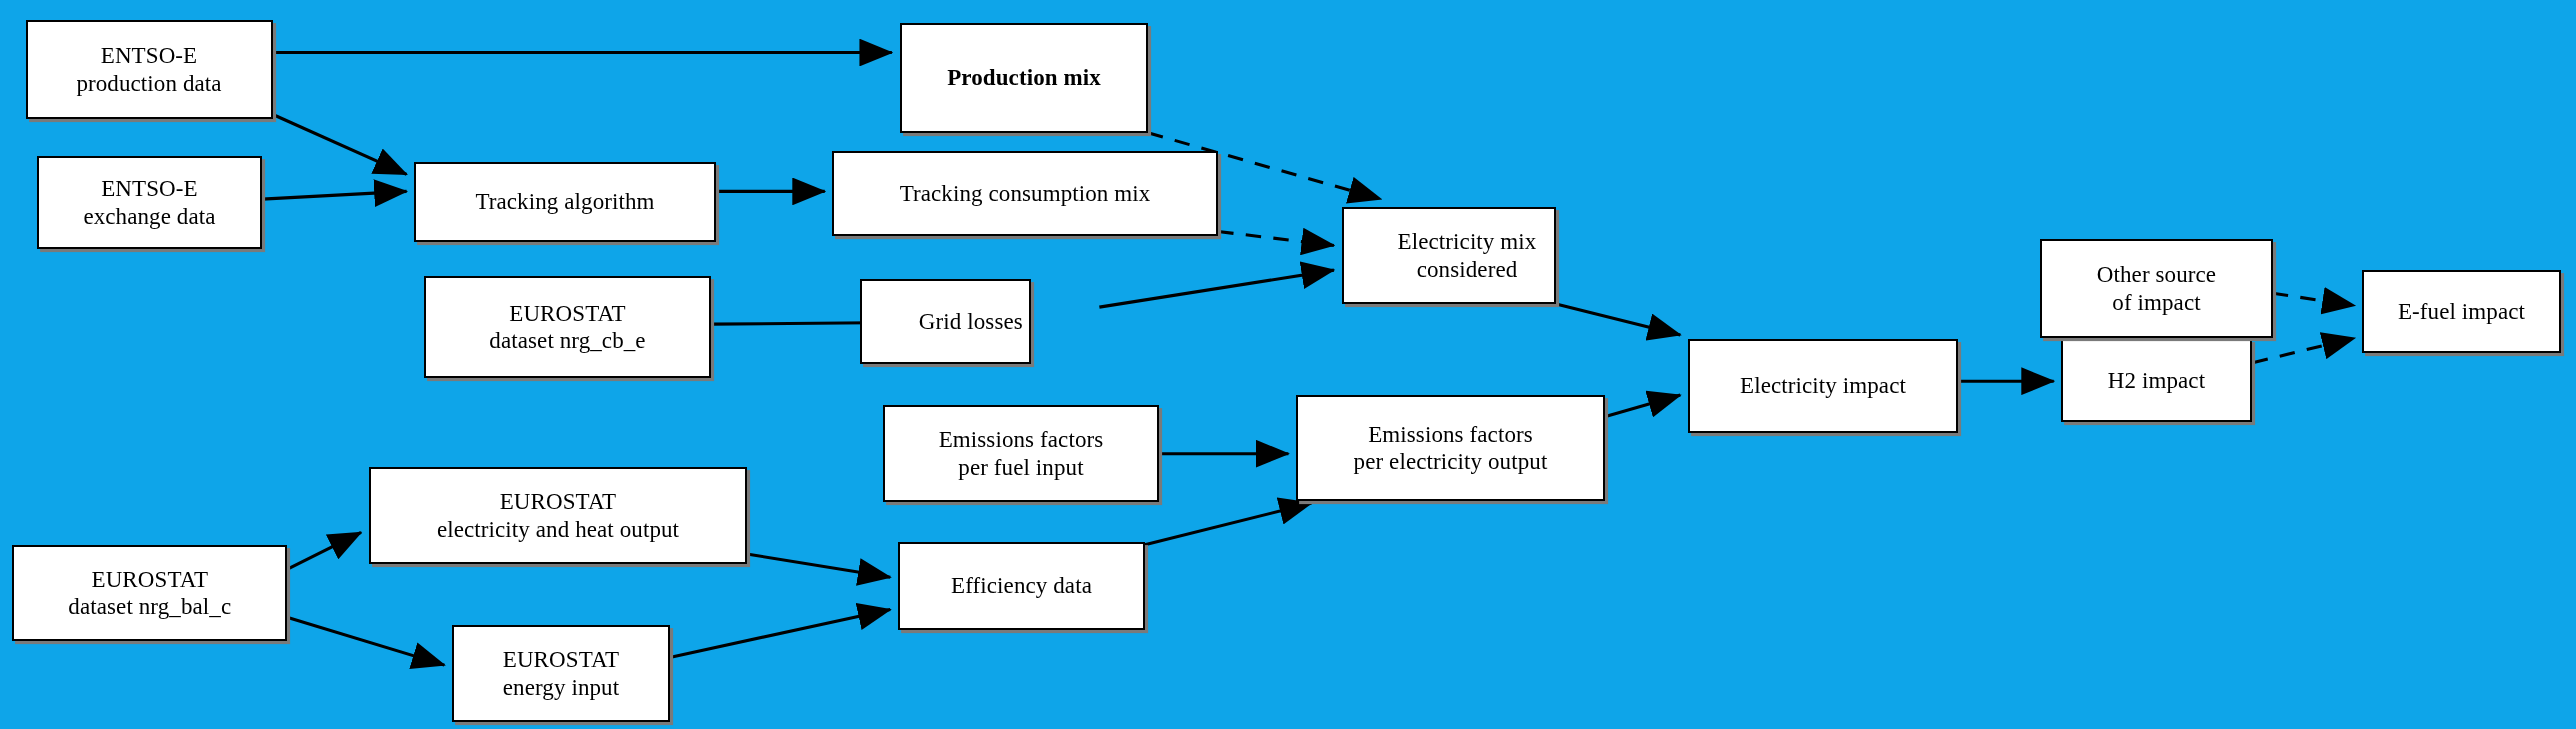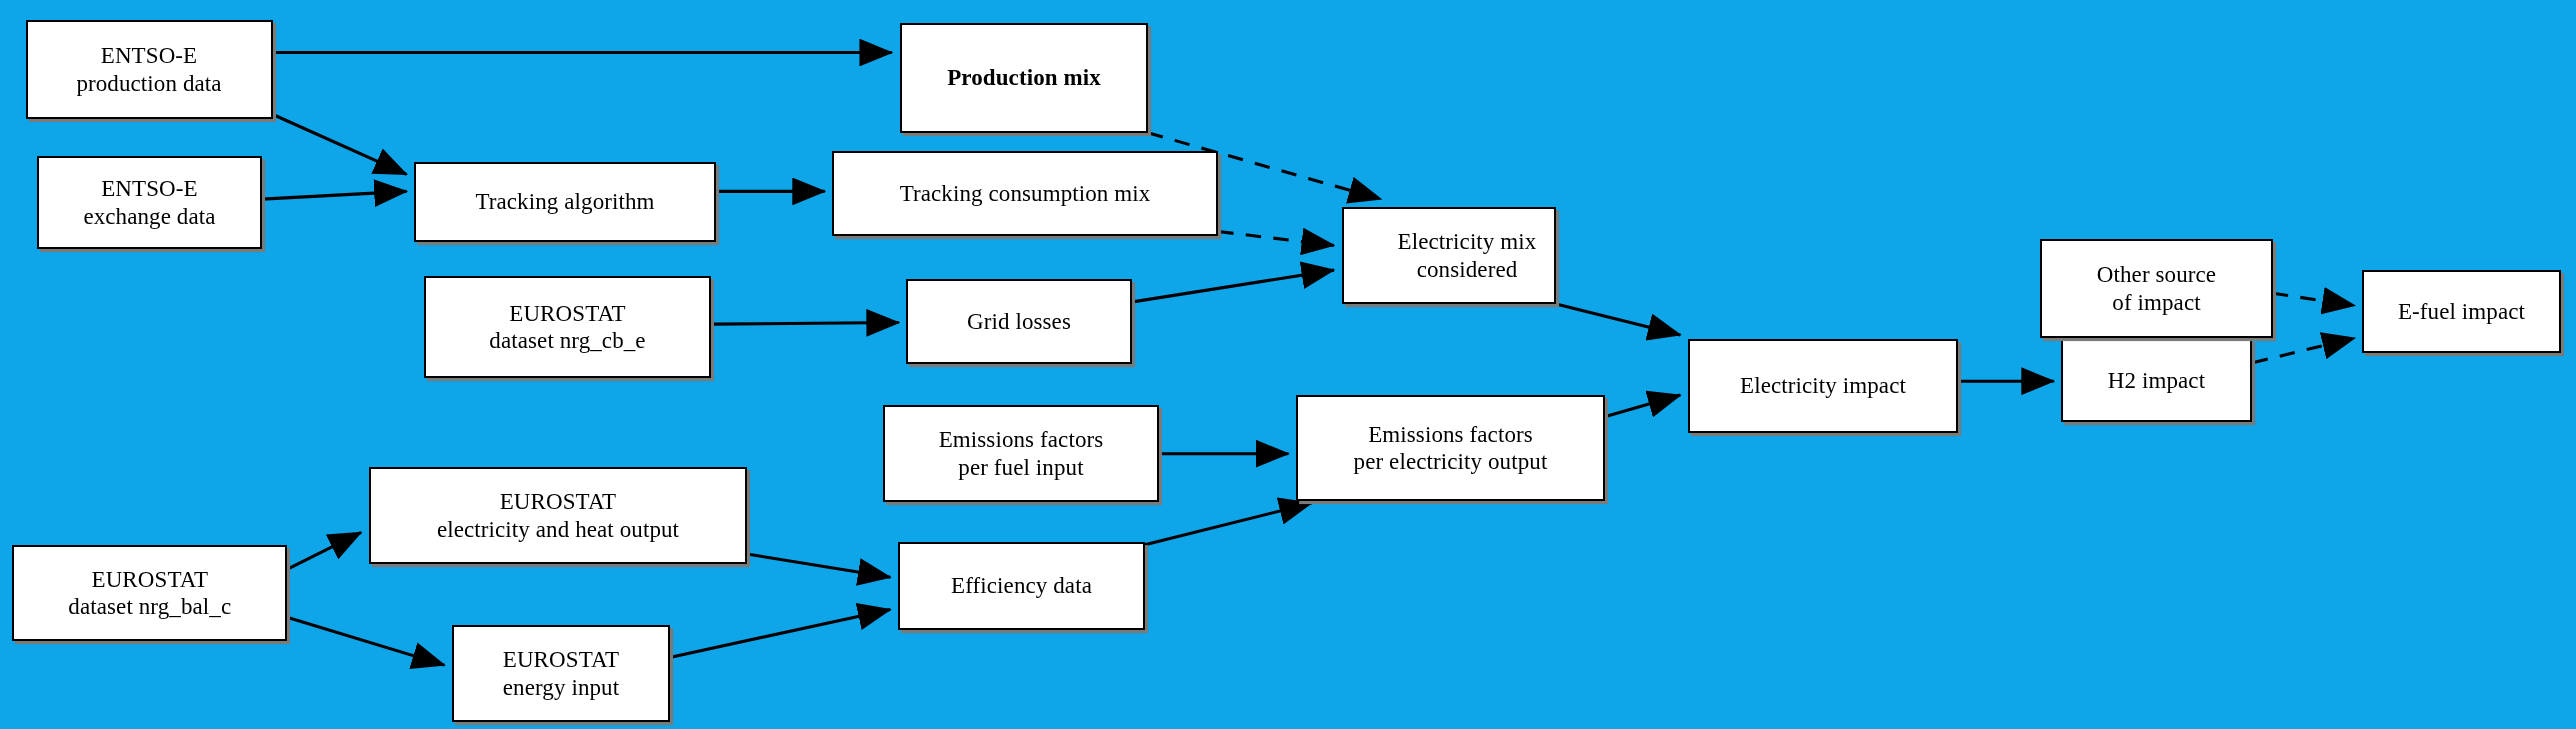--- a/index.html
+++ b/index.html
@@ -77,21 +77,21 @@
       <div class="node" style="left: 900px; top: 23px; width: 248px; height: 110px; font-weight: bold;">
         <span class="lbl">Production mix</span>
       </div>
       <div class="node" style="left: 832px; top: 151px; width: 386px; height: 85px;">
         <span class="lbl">Tracking consumption mix</span>
       </div>
       <div class="node" style="left: 424px; top: 276px; width: 287px; height: 102px;">
         <span class="lbl">EUROSTAT
 dataset nrg_cb_e</span>
       </div>
-      <div class="node" style="left: 906px; top: 279px; width: 226px; height: 85px;">
+      <div class="node" style="left: 860px; top: 279px; width: 171px; height: 85px; justify-content: flex-end;">
         <span class="lbl">Grid losses</span>
       </div>
       <div class="node" style="left: 1342px; top: 207px; width: 214px; height: 97px; padding-left: 36px;">
         <span class="lbl">Electricity mix
 considered</span>
       </div>
       <div class="node" style="left: 883px; top: 405px; width: 276px; height: 97px;">
         <span class="lbl">Emissions factors
 per fuel input</span>
       </div>

